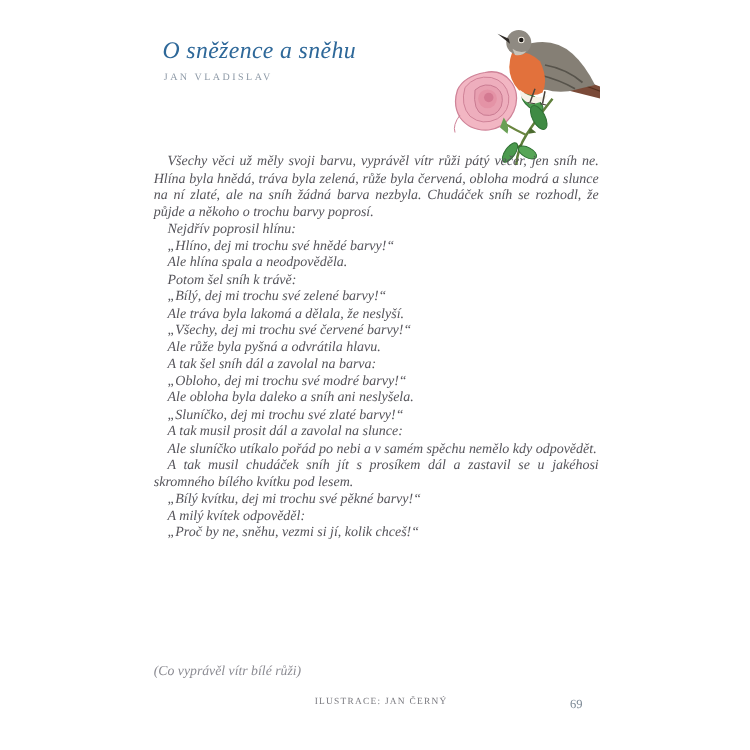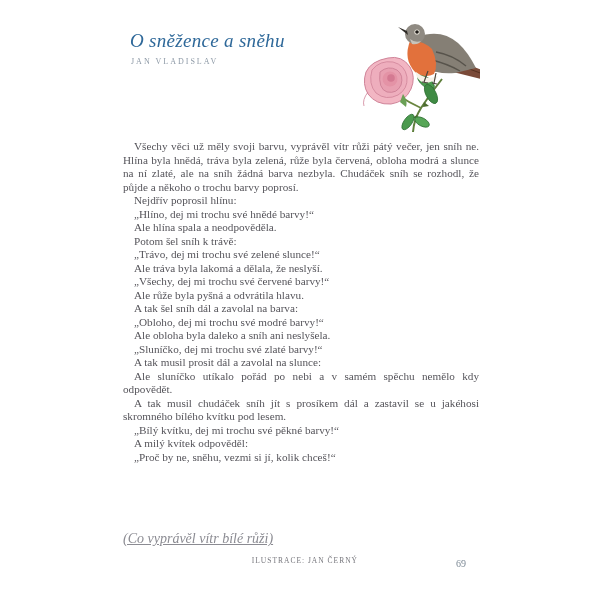--- a/index.html
+++ b/index.html
@@ -37,41 +37,41 @@
   .illustration {
     position: absolute;
     left: 358px;
     top: 22px;
     width: 132px;
     height: 113px;
   }
   .body-text {
     position: absolute;
     left: 123px;
-    top: 140px;
+    top: 123px;
     width: 356px;
     font-size: 11.2px;
     line-height: 13.5px;
     color: #55545a;
     text-align: justify;
+    font-style: italic;
   }
   .body-text p {
     margin: 0;
     padding: 0;
     text-indent: 11px;
   }
   .footer-note {
     position: absolute;
     left: 123px;
     top: 531px;
-    font-size: 14px;
+    font-size: 11px;
     font-style: italic;
     color: #8b8b92;
     white-space: nowrap;
-    text-decoration: underline;
   }
   .footer-credit {
     position: absolute;
     right: 122px;
     top: 556px;
     font-size: 7.5px;
     letter-spacing: 1px;
     color: #77777d;
     white-space: nowrap;
   }
@@ -132,21 +132,21 @@
       <path d="M64,60 L70,61 M74,61 L79,62" stroke="#4a443c" stroke-width="1" fill="none"></path>
     </g>
   </svg>
 
   <div class="body-text">
     <p>Všechy věci už měly svoji barvu, vyprávěl vítr růži pátý večer, jen sníh ne. Hlína byla hnědá, tráva byla zelená, růže byla červená, obloha modrá a slunce na ní zlaté, ale na sníh žádná barva nezbyla. Chudáček sníh se rozhodl, že půjde a někoho o trochu barvy poprosí.</p>
     <p>Nejdřív poprosil hlínu:</p>
     <p>„Hlíno, dej mi trochu své hnědé barvy!“</p>
     <p>Ale hlína spala a neodpověděla.</p>
     <p>Potom šel sníh k trávě:</p>
-    <p>„Trávo, dej mi trochu své zelené slunce!“</p>
+    <p>„Bílý, dej mi trochu své zelené barvy!“</p>
     <p>Ale tráva byla lakomá a dělala, že neslyší.</p>
     <p>„Všechy, dej mi trochu své červené barvy!“</p>
     <p>Ale růže byla pyšná a odvrátila hlavu.</p>
     <p>A tak šel sníh dál a zavolal na barva:</p>
     <p>„Obloho, dej mi trochu své modré barvy!“</p>
     <p>Ale obloha byla daleko a sníh ani neslyšela.</p>
     <p>„Sluníčko, dej mi trochu své zlaté barvy!“</p>
     <p>A tak musil prosit dál a zavolal na slunce:</p>
     <p>Ale sluníčko utíkalo pořád po nebi a v samém spěchu nemělo kdy odpovědět.</p>
     <p>A tak musil chudáček sníh jít s prosíkem dál a zastavil se u jakéhosi skromného bílého kvítku pod lesem.</p>

